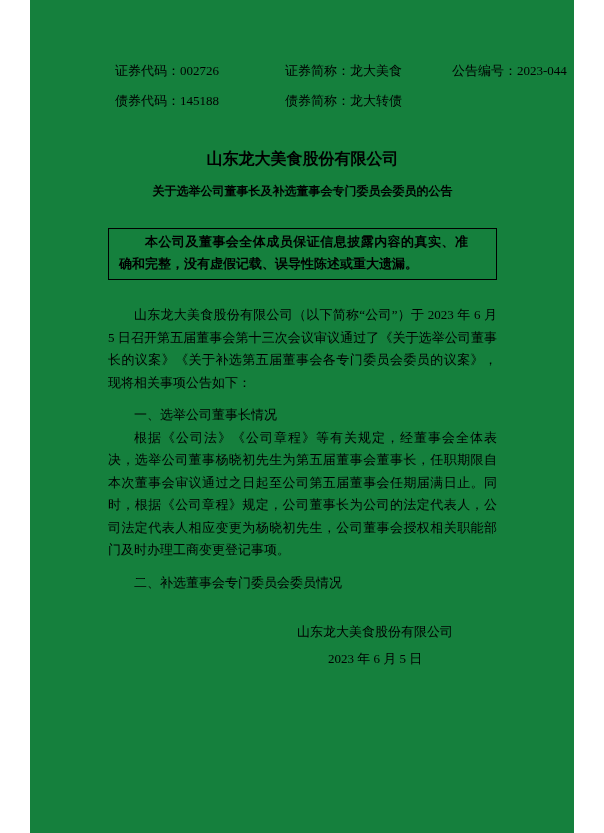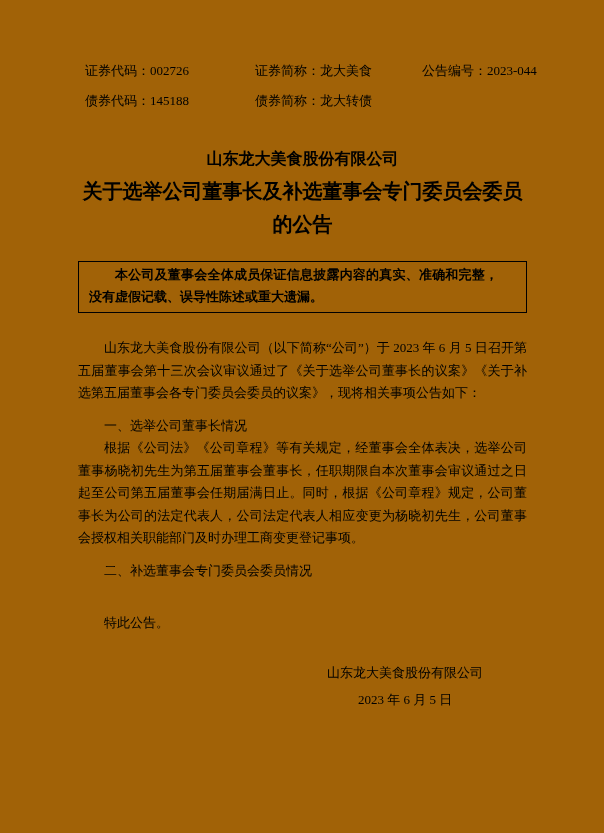--- a/index.html
+++ b/index.html
@@ -2,24 +2,24 @@
 <html><head>
 <meta charset="utf-8">
 <style>
   html, body {
     margin: 0;
     padding: 0;
     background: #ffffff;
   }
   .page {
     position: relative;
-    width: 604px;
+    width: 544px;
     height: 833px;
     margin: 0 auto;
-    background: #a16207;
+    background: #15803d;
     color: #000000;
     font-family: "Liberation Serif", "DejaVu Serif", serif;
     font-size: 13px;
     line-height: 22.5px;
     box-sizing: border-box;
     padding: 56px 77px 0 78px;
     overflow: hidden;
   }
   .header-meta {
     padding-left: 7px;
@@ -33,21 +33,21 @@
   .title-block {
     margin-top: 26px;
     text-align: center;
     font-weight: bold;
   }
   .title-line1 {
     font-size: 16px;
     line-height: 33px;
   }
   .title-line2 {
-    font-size: 20px;
+    font-size: 12px;
     line-height: 33px;
   }
   .disclaimer-box {
     margin-top: 20px;
     border: 1.5px solid #000000;
     padding: 2px 28px 4px 10px;
     line-height: 22px;
     font-weight: bold;
     text-indent: 2em;
     text-align: justify;
@@ -106,21 +106,20 @@
 
   <div class="disclaimer-box">
     <span>本公司及董事会全体成员保证信息披露内容的真实、准确和完整，没有虚假记载、误导性陈述或重大遗漏。</span>
   </div>
 
   <div class="body-text">
     <p class="para">山东龙大美食股份有限公司（以下简称“公司”）于 2023 年 6 月 5 日召开第五届董事会第十三次会议审议通过了《关于选举公司董事长的议案》《关于补选第五届董事会各专门委员会委员的议案》，现将相关事项公告如下：</p>
     <p class="section-heading">一、选举公司董事长情况</p>
     <p class="para">根据《公司法》《公司章程》等有关规定，经董事会全体表决，选举公司董事杨晓初先生为第五届董事会董事长，任职期限自本次董事会审议通过之日起至公司第五届董事会任期届满日止。同时，根据《公司章程》规定，公司董事长为公司的法定代表人，公司法定代表人相应变更为杨晓初先生，公司董事会授权相关职能部门及时办理工商变更登记事项。</p>
     <p class="section-heading">二、补选董事会专门委员会委员情况</p>
-    <p class="closing">特此公告。</p>
   </div>
 
   <div class="signature-block">
     <div>山东龙大美食股份有限公司</div>
     <div>2023 年 6 月 5 日</div>
   </div>
 
 </div>
 
 </body></html>

